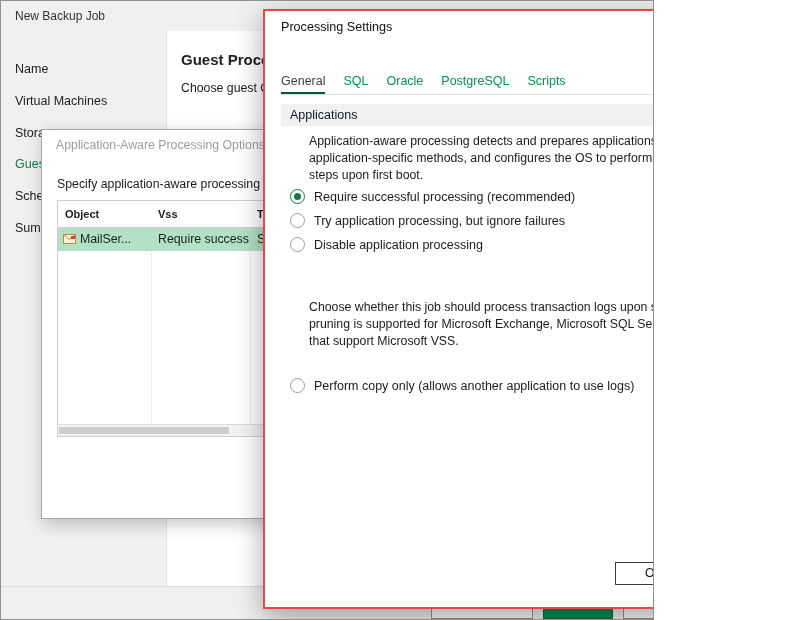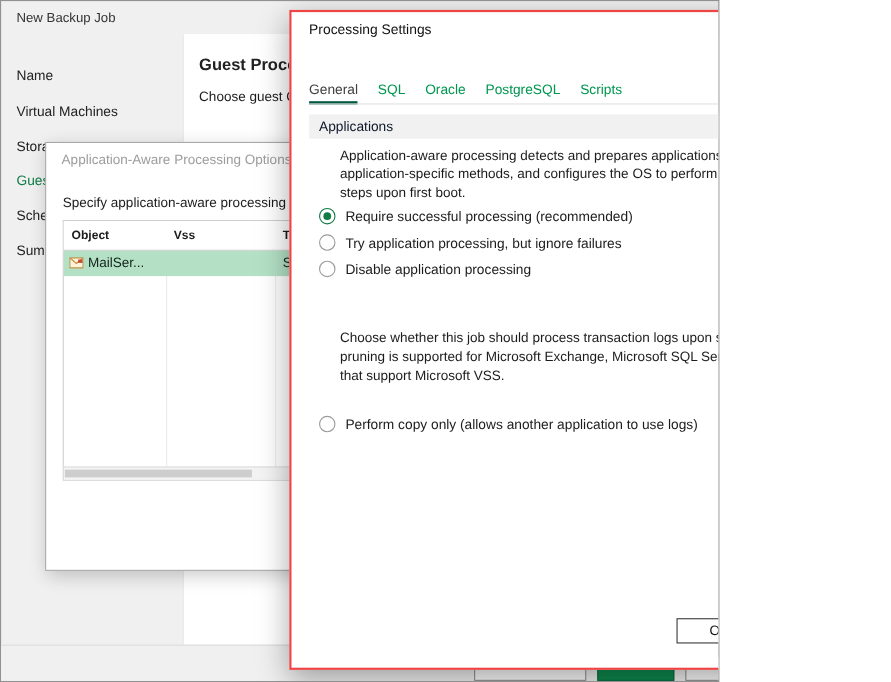--- a/index.html
+++ b/index.html
@@ -103,20 +103,21 @@
         <div class="th th-2">Vss</div>
         <div class="th th-3">T...</div>
       </div>
       <div class="tbl-row">
         <svg class="mail-icon" viewBox="0 0 13 12">
           <rect x="0.5" y="1.5" width="12" height="9" fill="#fdf3d9" stroke="#c08a3e"></rect>
           <path d="M0.5 1.5 L6.5 6.5 L12.5 1.5" fill="none" stroke="#c08a3e"></path>
           <rect x="8" y="3" width="4" height="3" fill="#c64a36"></rect>
         </svg>
         <div class="cell cell-obj">MailSer...</div>
+        <div class="cell cell-vss">Require success</div>
         <div class="cell cell-3">S...</div>
       </div>
       <div class="h-scroll">
         <div class="h-thumb"></div>
       </div>
     </div>
   </div>
 
   <div class="proc-dialog">
     <div class="pd-title">Processing Settings</div>

